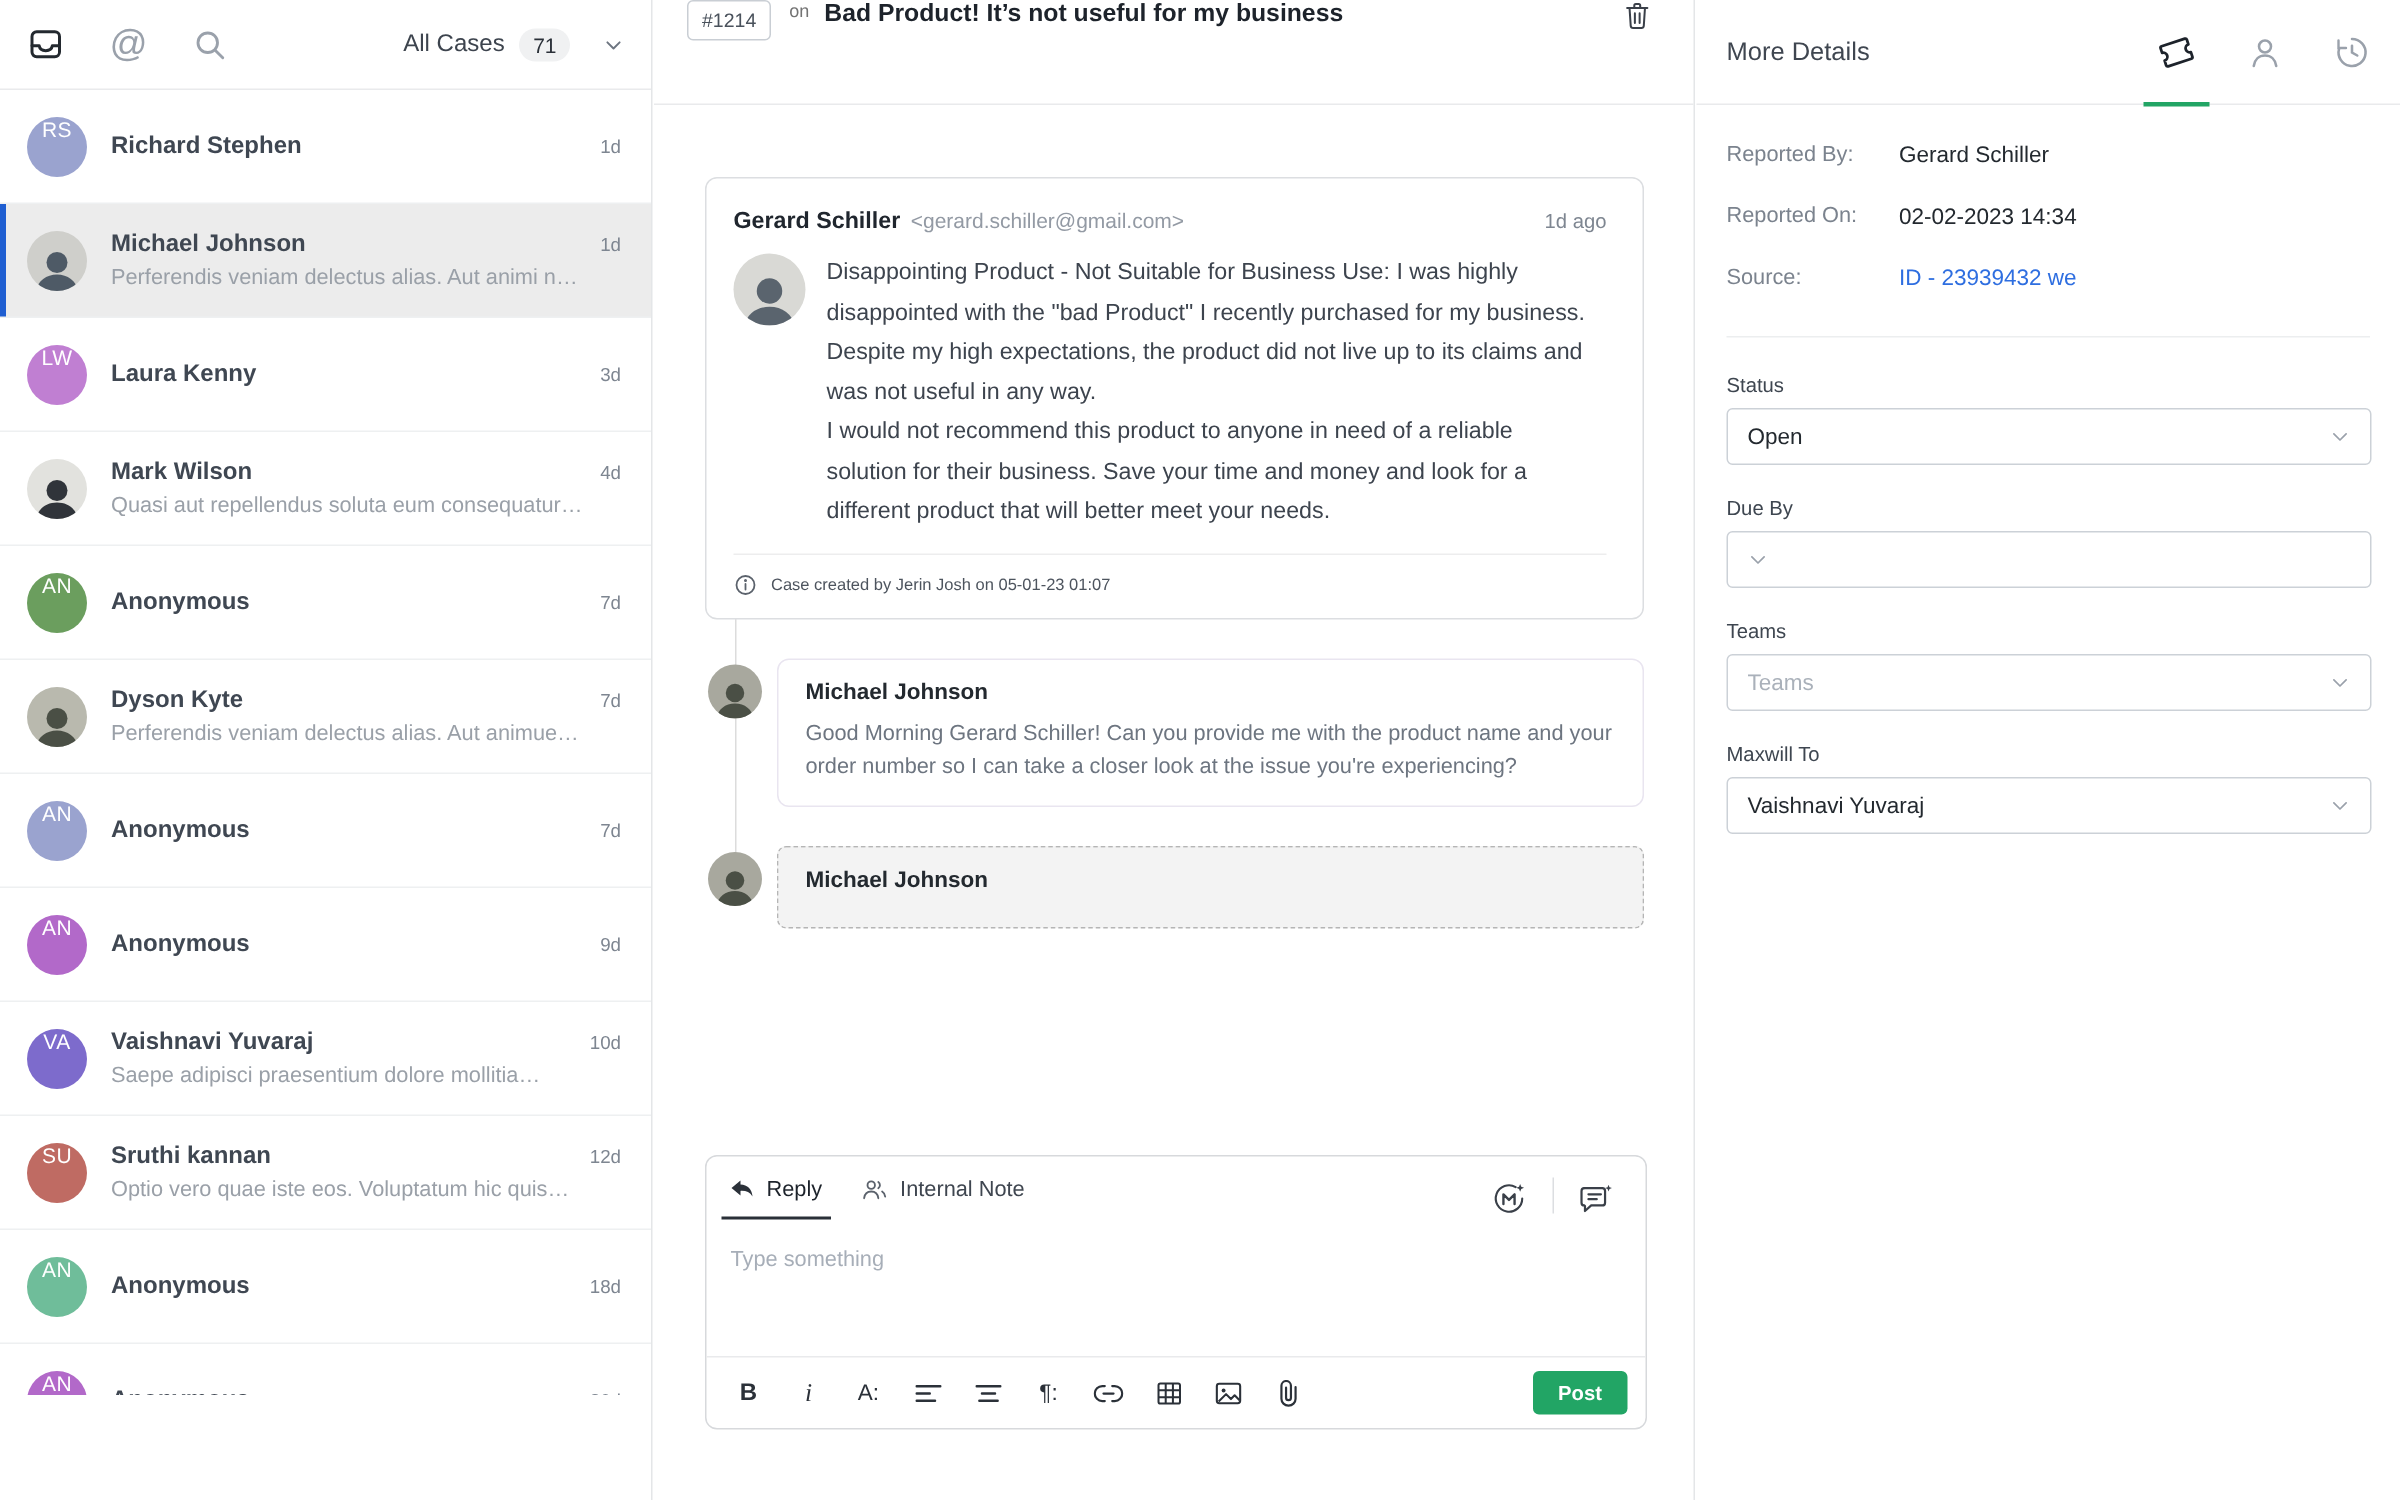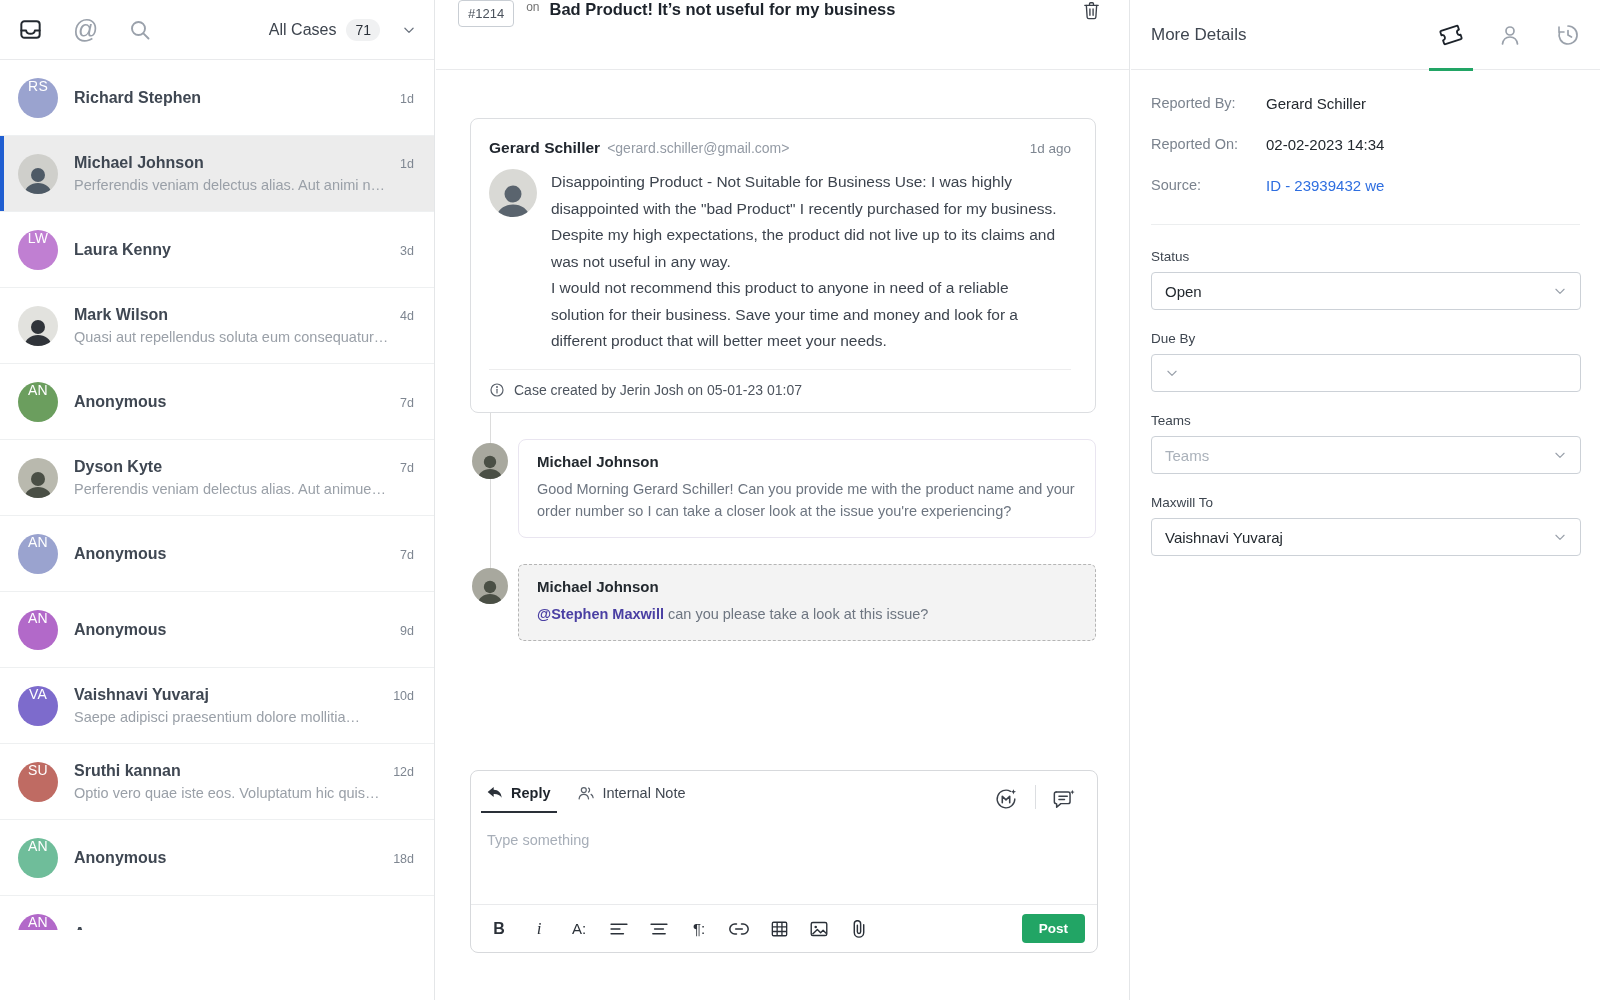--- a/index.html
+++ b/index.html
@@ -45,37 +45,37 @@
 
   .msg-card { position:relative; background:#fff; border:1px solid #dcdee1; border-radius:8px; padding:16px 24px 0 18px; }
   .msg-head { display:flex; align-items:baseline; padding:4px 0 12px 0; }
   .msg-sender { font-size:15.5px; font-weight:bold; color:#20262e; }
   .msg-email { font-size:14px; color:#939aa4; margin-left:7px; }
   .msg-time { font-size:13.5px; color:#7e8691; margin-left:auto; }
   .msg-bodyrow { display:flex; }
   .msg-avatar { width:48px; height:48px; min-width:48px; border-radius:50%; background:#d9d9d5; overflow:hidden; display:flex; align-items:flex-end; justify-content:center; margin-right:14px; }
   .msg-text { font-size:15.5px; color:#3d444e; line-height:26.5px; padding-right:6px; }
   .msg-text p + p { margin-top:0; }
-  .msg-footer { border-top:1px solid #ededee; margin-top:14px; padding:12px 0 14px 0; display:flex; align-items:center; font-size:14px; color:#4d545e; }
+  .msg-footer { border-top:1px solid #ededee; margin-top:14px; padding:12px 0 14px 0; display:flex; align-items:center; font-size:11px; color:#4d545e; }
   .msg-footer .info-ic { display:flex; margin-right:9px; color:#5b626c; }
 
   .reply-row { display:flex; margin:26px 0 0 2px; position:relative; }
   .reply-avatar { width:36px; height:36px; min-width:36px; border-radius:50%; background:#a8a89e; overflow:hidden; display:flex; align-items:flex-end; justify-content:center; margin:4px 10px 0 0; position:relative; z-index:1; }
   .reply-card { flex:1; border:1px solid #e9e5f0; border-radius:8px; padding:13px 18px 15px 18px; background:#fff; }
   .reply-card.note { border:1px dashed #b5b5b5; background:#f3f3f3; border-radius:6px; }
   .reply-name { font-size:15px; font-weight:bold; color:#23292f; margin-bottom:8px; }
   .reply-body { font-size:14.5px; color:#6d7580; line-height:22px; }
   .mention { color:#4a3fa3; font-weight:bold; }
 
   .composer { position:absolute; left:34px; top:700px; width:628px; height:183px; border:1px solid #d7d9dc; border-radius:8px; background:#fff; display:flex; flex-direction:column; }
   .comp-tabs { display:flex; align-items:center; padding:14px 18px 0 16px; }
   .tab { display:flex; align-items:center; gap:8px; cursor:pointer; padding-bottom:12px; position:relative; }
   .tab + .tab { margin-left:26px; }
   .tab .tlabel { font-size:14.5px; color:#3f4650; }
-  .tab.active .tlabel { font-weight:bold; color:#1d232b; }
+  .tab.active .tlabel { font-weight:normal; color:#1d232b; }
   .tab.active::after { content:""; position:absolute; left:-6px; right:-6px; bottom:0; height:2.5px; background:#2a3038; }
   .comp-tabs .spacer { flex:1; }
   .comp-ic { display:flex; color:#3a4049; cursor:pointer; }
   .comp-divider { width:1px; height:24px; background:#dcdee1; margin:0 16px; align-self:flex-start; }
   .comp-body { flex:1; padding:18px 18px 0 16px; }
   .placeholder { font-size:14.5px; color:#a7aeb8; }
   .comp-toolbar { border-top:1px solid #e9eaec; height:48px; display:flex; align-items:center; padding:0 12px 0 16px; }
   .tool { display:flex; align-items:center; justify-content:center; min-width:24px; height:24px; margin-right:16px; color:#2b3139; cursor:pointer; font-size:16px; }
   .tool.txt { font-weight:bold; font-size:16px; }
   .tool.itl { font-style:italic; font-family:"Liberation Serif", serif; font-size:17px; }
@@ -361,23 +361,20 @@
 
       <div class="reply-row">
         <div class="reply-avatar">
           <svg width="30" height="27" viewBox="0 0 34 30" fill="#4a4f45">
               <circle cx="17" cy="11" r="7"></circle>
               <path d="M3 32c0-8 6.3-13 14-13s14 5 14 13z"></path>
             </svg>
         </div>
         <div class="reply-card note">
           <div class="reply-name">Michael Johnson</div>
-          <div class="reply-body">
-            <span class="mention">@Stephen Maxwill</span><span> can you please take a look at this issue?</span>
-          </div>
         </div>
       </div>
 
       <div class="composer">
         <div class="comp-tabs">
           <div class="tab active">
             <span style="display:flex;color:#2b3139;">
               <svg width="16" height="14" viewBox="0 0 24 20" fill="currentColor">
                   <path d="M10 1 1 8.5l9 7.5v-4.6c5.5-.3 9.4 1.4 12 5.6-.6-7.6-5-11.6-12-11.9Z"></path>
                 </svg>

